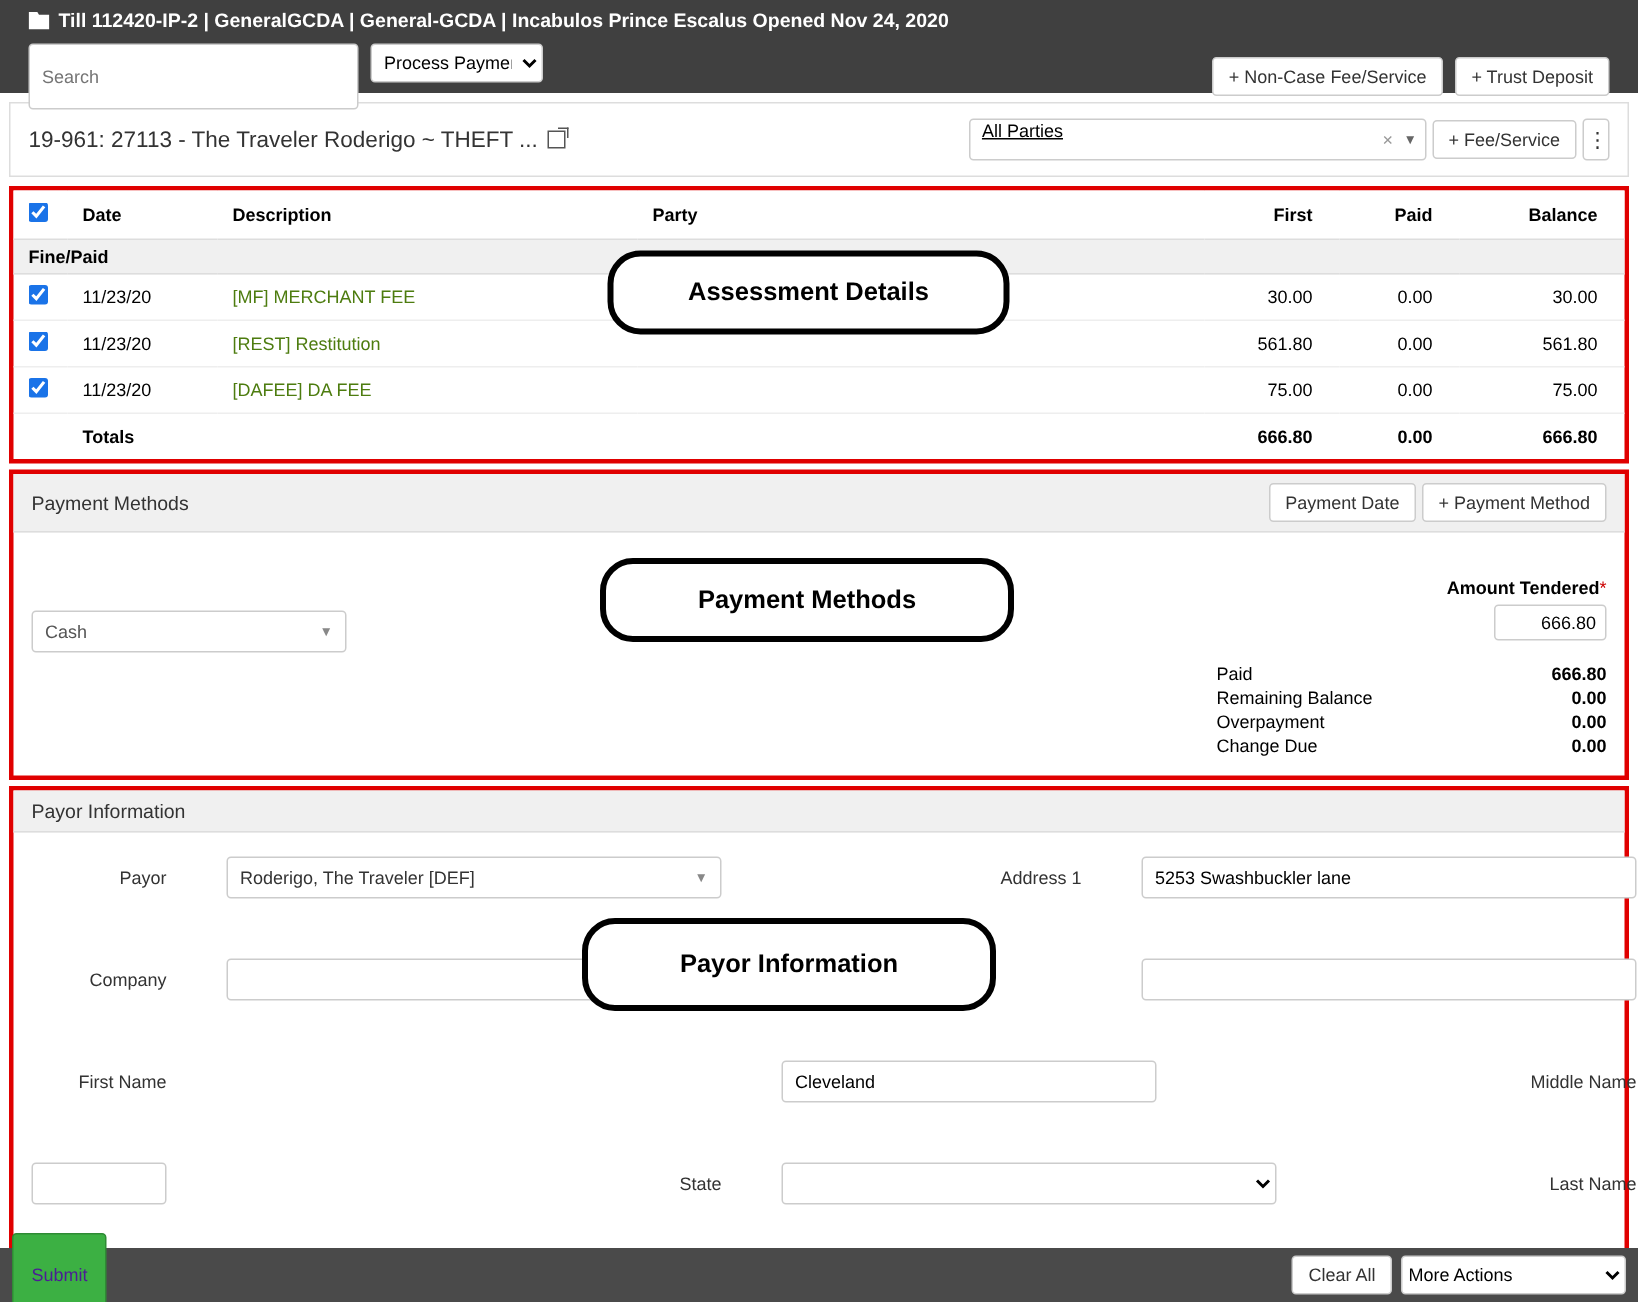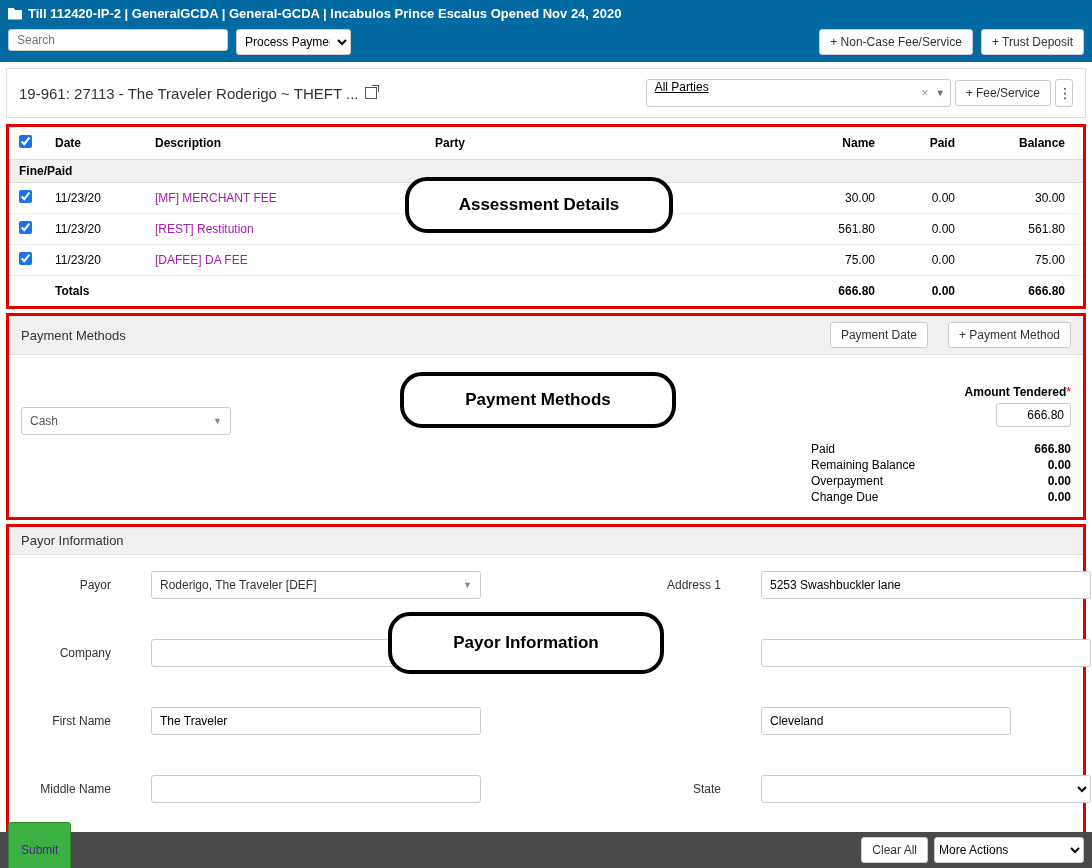--- a/index.html
+++ b/index.html
@@ -6,24 +6,24 @@
 body {
   font-family: Arial, Helvetica, sans-serif;
   font-size: 12px;
   background: #fff;
   width: 1092px;
   height: 868px;
   position: relative;
   overflow: hidden;
 }
 .topbar {
-  background: #0369a1;
+  background: #404040;
   color: #fff;
   height: 62px;
-  padding: 0 8px;
+  padding: 0 19px;
 }
 .topbar-title {
   display: flex;
   align-items: center;
   gap: 6px;
   font-weight: bold;
   font-size: 13px;
   padding-top: 6px;
 }
 .folder-icon {
@@ -35,21 +35,21 @@
 }
 .topbar-controls {
   display: flex;
   justify-content: space-between;
   align-items: center;
   margin-top: 8px;
 }
 .topbar-left { display: flex; gap: 8px; }
 .search-input {
   width: 220px;
-  height: 22px;
+  height: 44px;
   border: 1px solid #ccc;
   border-radius: 3px;
   padding: 0 8px;
   font-size: 12px;
 }
 .process-select {
   width: 115px;
   height: 26px;
   border: 1px solid #ccc;
   border-radius: 3px;
@@ -137,34 +137,34 @@
 .data-row td {
   padding: 7px 10px;
   border-bottom: 1px solid #eee;
   font-size: 12px;
 }
 .totals-row td {
   padding: 8px 10px;
   font-weight: bold;
   font-size: 12px;
 }
-.link-txt { color: #a21caf; cursor: pointer; }
+.link-txt { color: #4d7c0f; cursor: pointer; }
 .chk { accent-color: #1a73e8; }
 
 .section-header {
   background: #f0f0f0;
   display: flex;
   justify-content: space-between;
   align-items: center;
   padding: 6px 12px;
   border-bottom: 1px solid #ddd;
   font-size: 13px;
   color: #333;
 }
-.section-header .btns { display: flex; gap: 20px; }
+.section-header .btns { display: flex; gap: 4px; }
 
 .pm-body {
   display: flex;
   padding: 30px 12px 12px 12px;
   position: relative;
   min-height: 150px;
 }
 .pm-left { flex: 0 0 220px; padding-top: 22px; }
 .cash-select {
   width: 210px; height: 28px;
@@ -214,21 +214,21 @@
   border-radius: 22px;
   font-weight: bold;
   font-size: 17px;
   color: #000;
   display: flex;
   align-items: center;
   justify-content: center;
   pointer-events: none;
   z-index: 50;
 }
-.callout.c1 { left: 405px; top: 177px; width: 268px; height: 56px; }
+.callout.c1 { left: 405px; top: 167px; width: 268px; height: 56px; }
 .callout.c2 { left: 400px; top: 372px; width: 276px; height: 56px; }
 .callout.c3 { left: 388px; top: 612px; width: 276px; height: 62px; }
 
 .footer {
   position: absolute;
   bottom: 0; left: 0; right: 0;
   height: 36px;
   background: #4a4a4a;
   display: flex;
   align-items: center;
@@ -294,21 +294,21 @@
 </div>
 
 <div class="red-box">
   <table class="assessment-table">
     <thead>
       <tr>
         <th style="width:36px"><input type="checkbox" class="chk" checked="" style=""></th>
         <th style="width:100px">Date</th>
         <th style="width:280px">Description</th>
         <th>Party</th>
-        <th class="num" style="width:90px">Name</th>
+        <th class="num" style="width:90px">First</th>
         <th class="num" style="width:80px">Paid</th>
         <th class="num" style="width:110px">Balance</th>
       </tr>
     </thead>
     <tbody>
       <tr class="group-row">
           <td colspan="7">Fine/Paid</td>
         </tr>
       <tr class="data-row">
         <td><input type="checkbox" class="chk" checked="" style=""></td>
@@ -401,21 +401,20 @@
         </div>
       <div class="lbl">Address 1</div>
       <input value="5253 Swashbuckler lane" style="">
 
       <div class="lbl">Company</div>
       <input style="">
       <div></div>
       <input style="">
 
       <div class="lbl">First Name</div>
-      <input value="The Traveler" style="">
       <div></div>
       <input style="width: 250px;" value="Cleveland">
 
       <div class="lbl">Middle Name</div>
       <input style="">
       <div class="lbl">State</div>
       <select class="st"><option></option></select>
 
       <div class="lbl">Last Name</div>
       <input value="Roderigo" style="">

